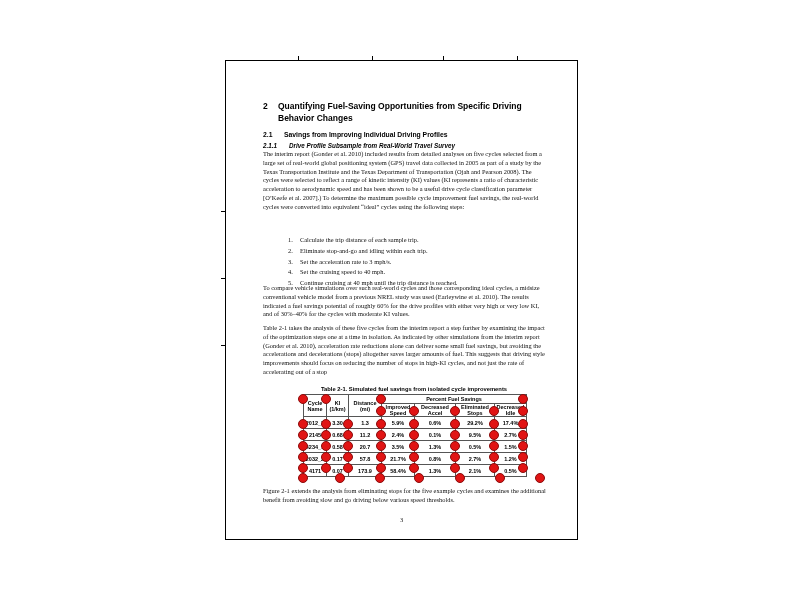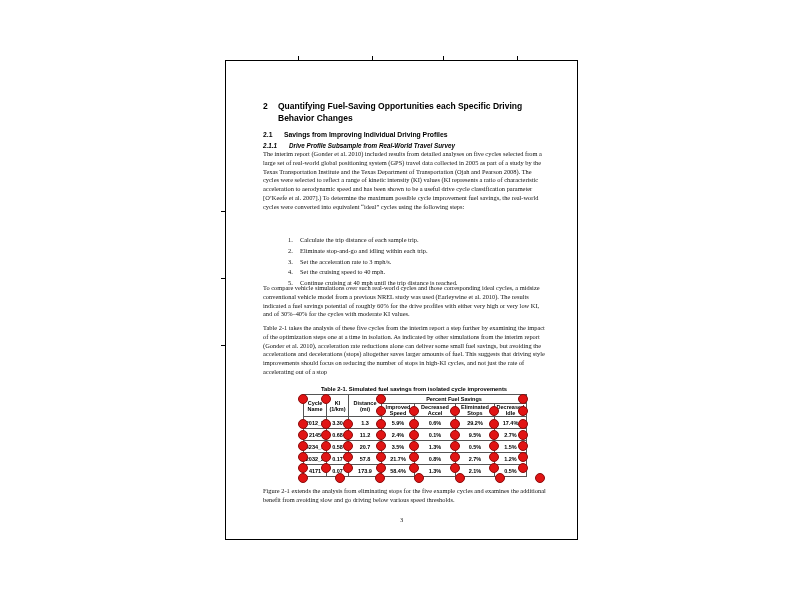--- a/index.html
+++ b/index.html
@@ -65,21 +65,21 @@
   <div class="tick-top" style="left:443px"></div>
   <div class="tick-top" style="left:517px"></div>
   <div class="tick-left" style="top:211px"></div>
   <div class="tick-left" style="top:278px"></div>
   <div class="tick-left" style="top:345px"></div>
 
   <div class="doc-page">
 
     <div class="h1">
       <span class="num">2</span>
-      <span>Quantifying Fuel-Saving Opportunities each Specific Driving Behavior Changes</span>
+      <span>Quantifying Fuel-Saving Opportunities from Specific Driving Behavior Changes</span>
     </div>
 
     <div class="h2">
       <span class="num">2.1</span>
       <span>Savings from Improving Individual Driving Profiles</span>
     </div>
 
     <div class="h3">
       <span class="num">2.1.1</span>
       <span>Drive Profile Subsample from Real-World Travel Survey</span>

